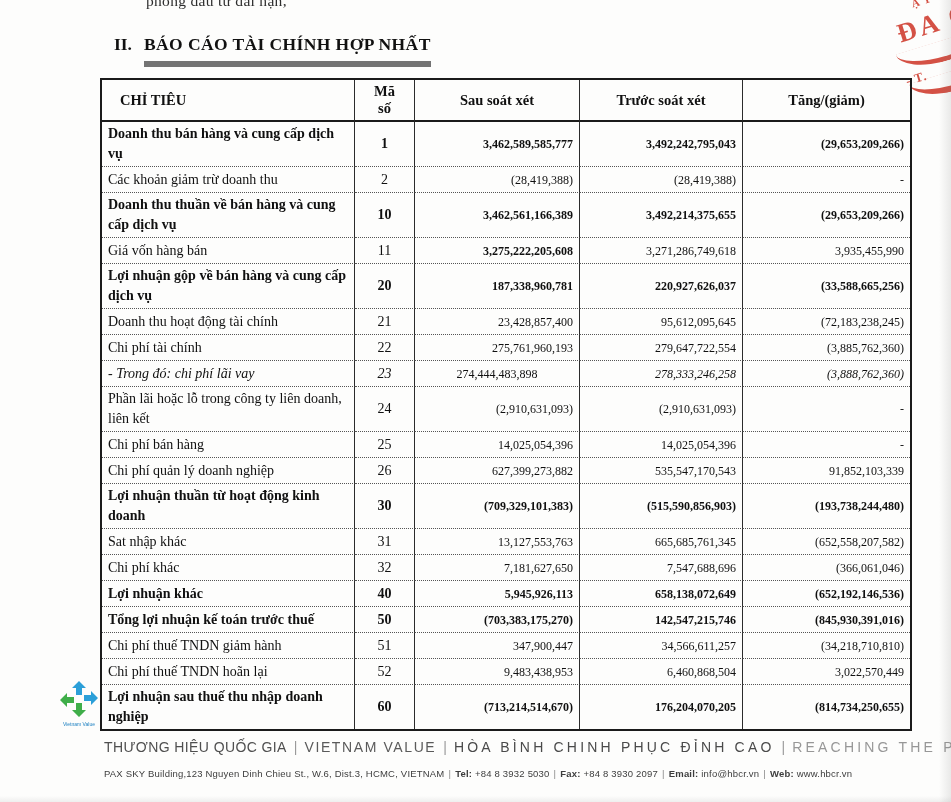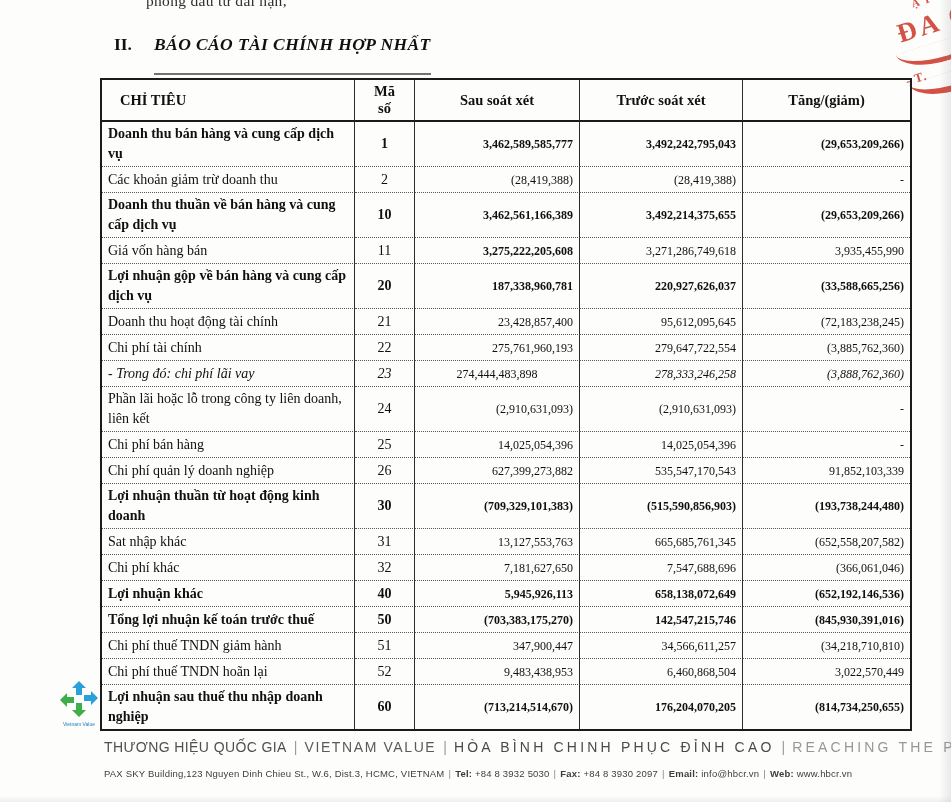--- a/index.html
+++ b/index.html
@@ -4,22 +4,22 @@
 <style>
   html,body{margin:0;padding:0;}
   body{font-family:"Liberation Serif",serif;background:#e9e9e9;}
   .page{position:relative;width:951px;height:802px;background:#fdfdfc;overflow:hidden;margin:0 auto;}
 
   
   .top-fragment{position:absolute;top:-8px;left:146px;font-size:15.5px;color:#2e2e2e;letter-spacing:0.3px;}
 
   
   .heading{position:absolute;top:34px;left:114px;font-size:17.5px;font-weight:bold;color:#111;}
-  .heading .num{display:inline-block;margin-right:22px;}
-  .heading .title{display:inline-block;border-bottom:2px solid #737373;padding-bottom:18px;letter-spacing:0.4px;font-style:italic;}
+  .heading .num{display:inline-block;margin-right:12px;}
+  .heading .title{display:inline-block;border-bottom:6px solid #737373;padding-bottom:6px;letter-spacing:0.4px;}
 
   
   .stamp{position:absolute;left:886px;top:0;width:140px;height:110px;color:#cf3a2c;transform:rotate(-17deg);transform-origin:20px 20px;opacity:0.88;font-family:"Liberation Serif",serif;}
   .stamp .st-small{position:absolute;left:30px;top:0px;font-size:11px;font-weight:bold;letter-spacing:4px;}
   .stamp .st-big{position:absolute;left:8px;top:16px;font-size:27px;font-weight:bold;letter-spacing:3px;}
   .stamp .st-arc1{position:absolute;left:0px;top:50px;width:100px;height:16px;border-bottom:5px solid #cf3a2c;border-radius:0 0 50% 50% / 0 0 100% 100%;}
   .stamp .st-mid{position:absolute;left:2px;top:72px;font-size:12.5px;font-weight:bold;letter-spacing:1px;}
   .stamp .st-arc2{position:absolute;left:4px;top:82px;width:92px;height:14px;border-bottom:6px solid #cf3a2c;border-radius:0 0 50% 50% / 0 0 100% 100%;}
 
   

